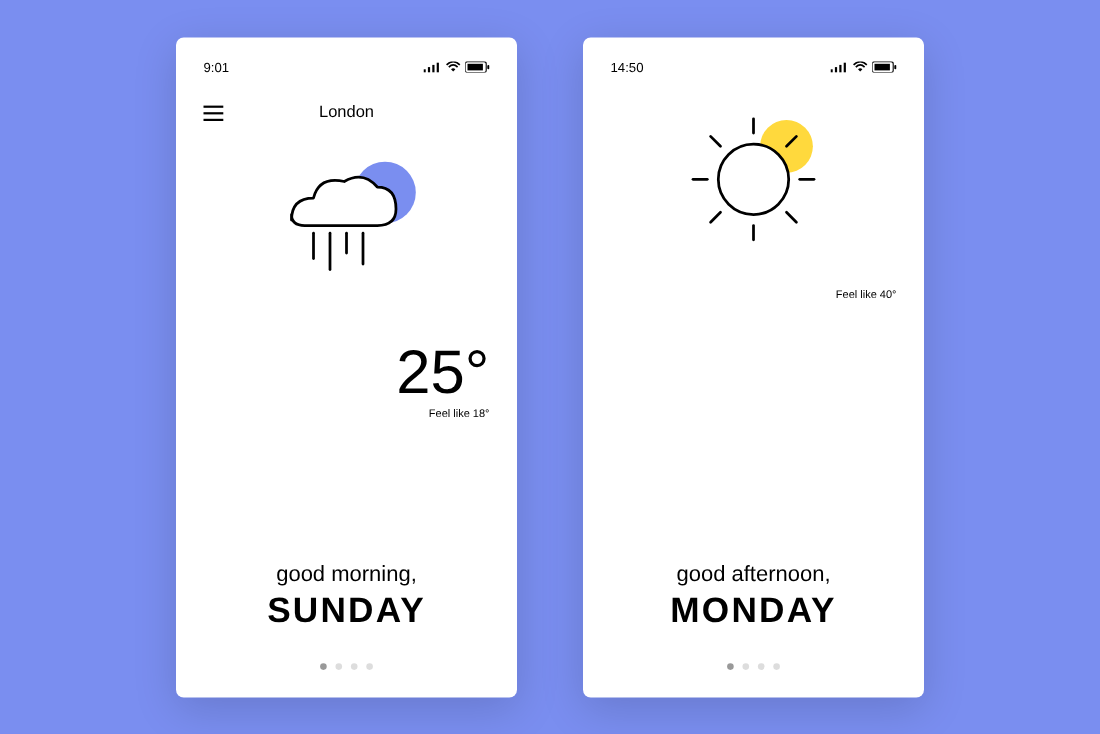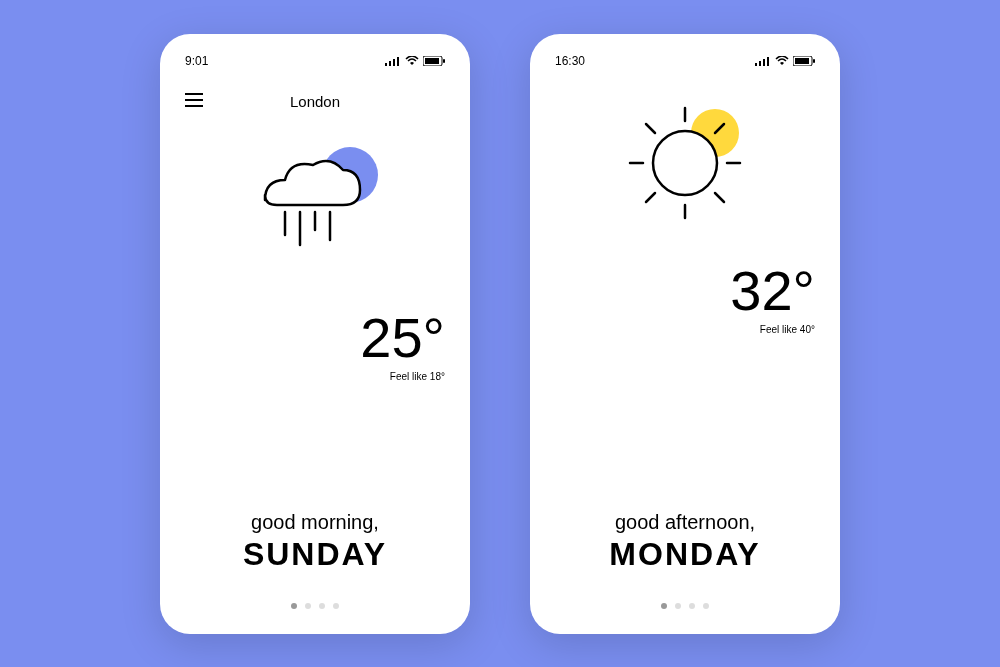--- a/index.html
+++ b/index.html
@@ -16,21 +16,21 @@
       justify-content: center;
       align-items: center;
       gap: 60px;
       font-family: -apple-system, BlinkMacSystemFont, 'Segoe UI', Helvetica, Arial, sans-serif;
     }
     
     .phone {
       width: 310px;
       height: 600px;
       background: white;
-      border-radius: 30px;
+      border-radius: 7px;
       padding: 20px 25px;
       box-shadow: 0 10px 40px rgba(0,0,0,0.15);
       display: flex;
       flex-direction: column;
       position: relative;
     }
     
     .status-bar {
       display: flex;
       justify-content: space-between;
@@ -41,21 +41,21 @@
     }
     
     .status-icons {
       display: flex;
       align-items: center;
       gap: 4px;
     }
     
     .header {
       display: flex;
-      align-items: flex-start;
+      align-items: flex-end;
       margin-bottom: 30px;
     }
     
     .menu-icon {
       cursor: pointer;
       display: flex;
       flex-direction: column;
       gap: 4px;
     }
     
@@ -195,21 +195,21 @@
   <div class="page-dots">
     <div class="dot active"></div>
     <div class="dot"></div>
     <div class="dot"></div>
     <div class="dot"></div>
   </div>
 </div>
 
 <div class="phone">
   <div class="status-bar">
-    <span>16:30</span>
+    <span>14:50</span>
     <div class="status-icons">
       <svg width="16" height="10" viewBox="0 0 16 10">
         <rect x="0" y="7" width="2" height="3" fill="#000"></rect>
         <rect x="4" y="5" width="2" height="5" fill="#000"></rect>
         <rect x="8" y="3" width="2" height="7" fill="#000"></rect>
         <rect x="12" y="1" width="2" height="9" fill="#000"></rect>
       </svg>
       <svg width="14" height="10" viewBox="0 0 14 10">
         <path d="M7 9 L5 7 Q7 5 9 7 Z" fill="#000"></path>
         <path d="M3 5 Q7 1 11 5" stroke="#000" stroke-width="1.5" fill="none"></path>
@@ -233,21 +233,20 @@
       <line x1="25" y1="70" x2="38" y2="70" stroke="#000" stroke-width="2.5" stroke-linecap="round"></line>
       <line x1="122" y1="70" x2="135" y2="70" stroke="#000" stroke-width="2.5" stroke-linecap="round"></line>
       <line x1="41" y1="31" x2="50" y2="40" stroke="#000" stroke-width="2.5" stroke-linecap="round"></line>
       <line x1="110" y1="100" x2="119" y2="109" stroke="#000" stroke-width="2.5" stroke-linecap="round"></line>
       <line x1="41" y1="109" x2="50" y2="100" stroke="#000" stroke-width="2.5" stroke-linecap="round"></line>
       <line x1="110" y1="40" x2="119" y2="31" stroke="#000" stroke-width="2.5" stroke-linecap="round"></line>
     </svg>
   </div>
 
   <div class="temp-section">
-    <div class="temperature">32°</div>
     <div class="feels-like">Feel like 40°</div>
   </div>
 
   <div class="greeting-section">
     <div class="greeting">good afternoon,</div>
     <div class="day">MONDAY</div>
   </div>
 
   <div class="page-dots">
     <div class="dot active"></div>

